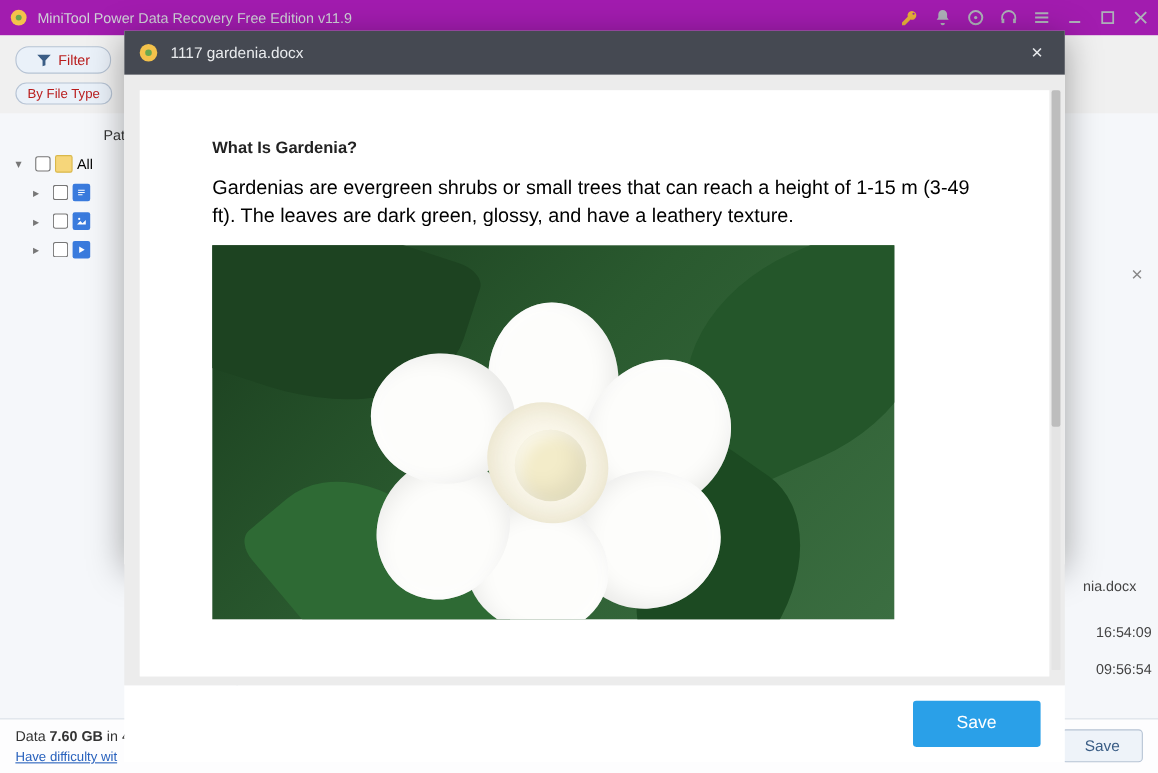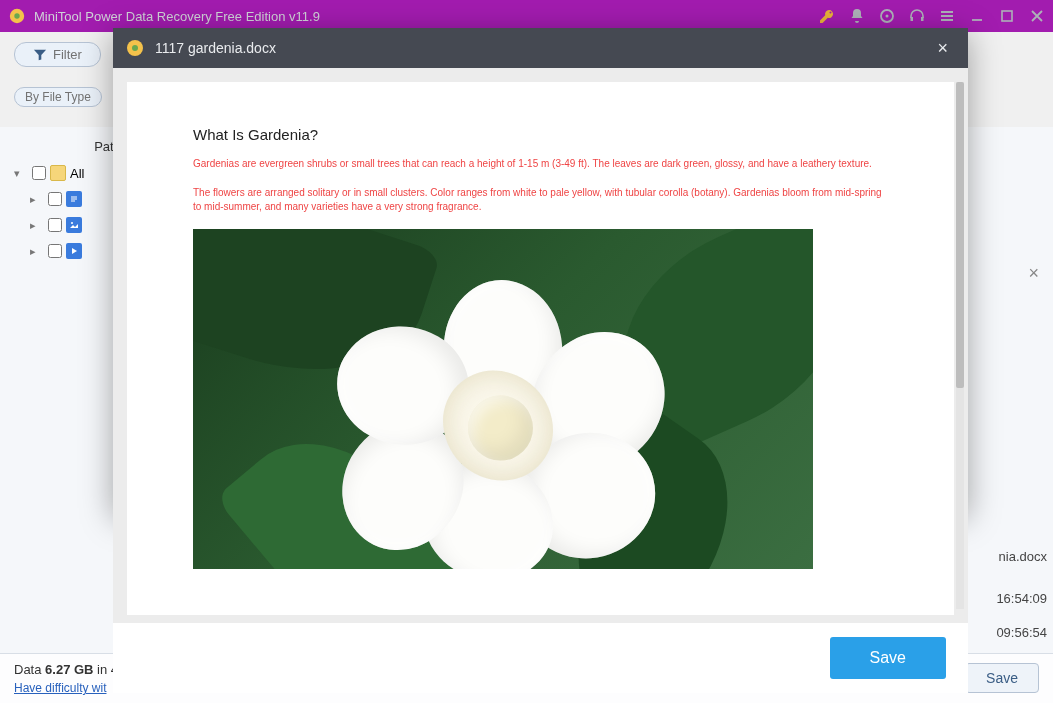--- a/index.html
+++ b/index.html
@@ -30,27 +30,27 @@
   height: 621px;
   background: #f5f7fa;
 }
 .toolbar-row {
   padding: 10px 14px 0 14px;
 }
 .btn-chip {
   display: inline-flex; align-items: center;
   border: 1px solid #b6c3d4;
   background: #eaf1f9;
-  color: #737373;
+  color: #b91c1c;
   border-radius: 12px;
   padding: 4px 18px;
   font-size: 13px;
   cursor: pointer;
   margin-right: 6px;
-  margin-bottom: 20px;
+  margin-bottom: 8px;
 }
 .btn-chip.small { padding: 2px 10px; font-size: 12px; align-items: flex-end; }
 .left-panel {
   width: 216px;
   border-right: 1px solid #d8dee6;
   padding-top: 6px;
 }
 .path-header {
   text-align: center;
   font-size: 13px;
@@ -69,21 +69,21 @@
 .ic.folder { background:#f6d67a; border:1px solid #d9b84a;}
 .ic.doc { background:#3a7bdd; }
 .ic.img { background:#3a7bdd; }
 .ic.vid { background:#3a7bdd; }
 .content-panel { flex: 1; position: relative; }
 .close-x {
   position: absolute; right: 14px; top: 136px;
   color: #888; font-size: 18px; cursor:pointer;
 }
 .file-hint {
-  position: absolute; right: 6px; top: 422px;
+  position: absolute; right: 20px; top: 422px;
   color: #444; font-size: 13px;
 }
 .time-hint {
   position: absolute; right: 6px;
   color: #444; font-size: 13px;
 }
 .statusbar {
   position: absolute; left:0; right:0; bottom:0;
   height: 50px;
   background: #fdfdfe;
@@ -121,22 +121,22 @@
   padding: 14px 14px 8px 14px;
   position:relative;
 }
 .doc-page {
   background:#fff;
   width: 100%; height: 100%;
   padding: 44px 66px 0 66px;
   overflow:hidden;
   position:relative;
 }
-.doc-page h3 { font-size:15px; font-weight:400; color:#222; margin-bottom:14px;}
-.doc-page p { font-size:10px; color:#ef4444; line-height:1.45; margin-bottom:14px;}
+.doc-page h3 { font-size:15px; font-weight:700; color:#222; margin-bottom:14px;}
+.doc-page p { font-size:18px; color:#000000; line-height:1.45; margin-bottom:14px;}
 .doc-img {
   width: 620px; height: 340px;
   background: linear-gradient(135deg,#1a3d1e 0%, #2a5a2f 45%, #3b6e41 100%);
   position: relative;
   overflow: hidden;
 }
 .flower {
   position:absolute; left:50%; top:52%;
   transform: translate(-50%,-42%);
   width: 340px; height: 320px;
@@ -270,21 +270,21 @@
   <div class="content-panel">
     <span class="close-x">×</span>
     <span class="file-hint">nia.docx</span>
     <span class="time-hint" style="top:464px">16:54:09</span>
     <span class="time-hint" style="top:498px">09:56:54</span>
   </div>
 </div>
 
 <div class="statusbar">
   <div class="totals">
-    <span>Data </span><b>6.27 GB</b><span> in 4</span>
+    <span>Data </span><b>7.60 GB</b><span> in 4</span>
   </div>
   <a class="link" href="#">Have difficulty wit</a>
   <button class="save-main">Save</button>
 </div>
 
 <div class="overlay">
   <div class="modal">
     <div class="modal-header">
       <span class="mh-icon">
         <svg viewBox="0 0 20 20">
@@ -292,21 +292,20 @@
             <circle cx="10" cy="10" r="3" fill="#6aa84f"></circle>
           </svg>
       </span>
       <span class="mh-title">1117  gardenia.docx</span>
       <span class="mh-close">×</span>
     </div>
     <div class="modal-body">
       <div class="doc-page">
         <h3>What Is Gardenia?</h3>
         <p>Gardenias are evergreen shrubs or small trees that can reach a height of 1-15 m (3-49 ft). The leaves are dark green, glossy, and have a leathery texture.</p>
-        <p>The flowers are arranged solitary or in small clusters. Color ranges from white to pale yellow, with tubular corolla (botany). Gardenias bloom from mid-spring to mid-summer, and many varieties have a very strong fragrance.</p>
         <div class="doc-img">
 
           <div class="leafshape" style="left:-30px; top:-20px; width:260px; height:160px; transform:rotate(18deg); background:#1d4321"></div>
           <div class="leafshape" style="right:-40px; top:10px; width:240px; height:180px; transform:rotate(-24deg); background:#24562a"></div>
           <div class="leafshape" style="left:40px; bottom:-40px; width:220px; height:150px; transform:rotate(50deg); background:#2e6a34"></div>
           <div class="leafshape" style="right:60px; bottom:-30px; width:200px; height:140px; transform:rotate(-55deg); background:#1c4a22"></div>
 
           <div class="flower">
             <div class="petal" style="left:110px; top:10px; width:120px; height:140px; transform:rotate(10deg)"></div>
             <div class="petal" style="left:200px; top:60px; width:130px; height:140px; transform:rotate(60deg)"></div>

